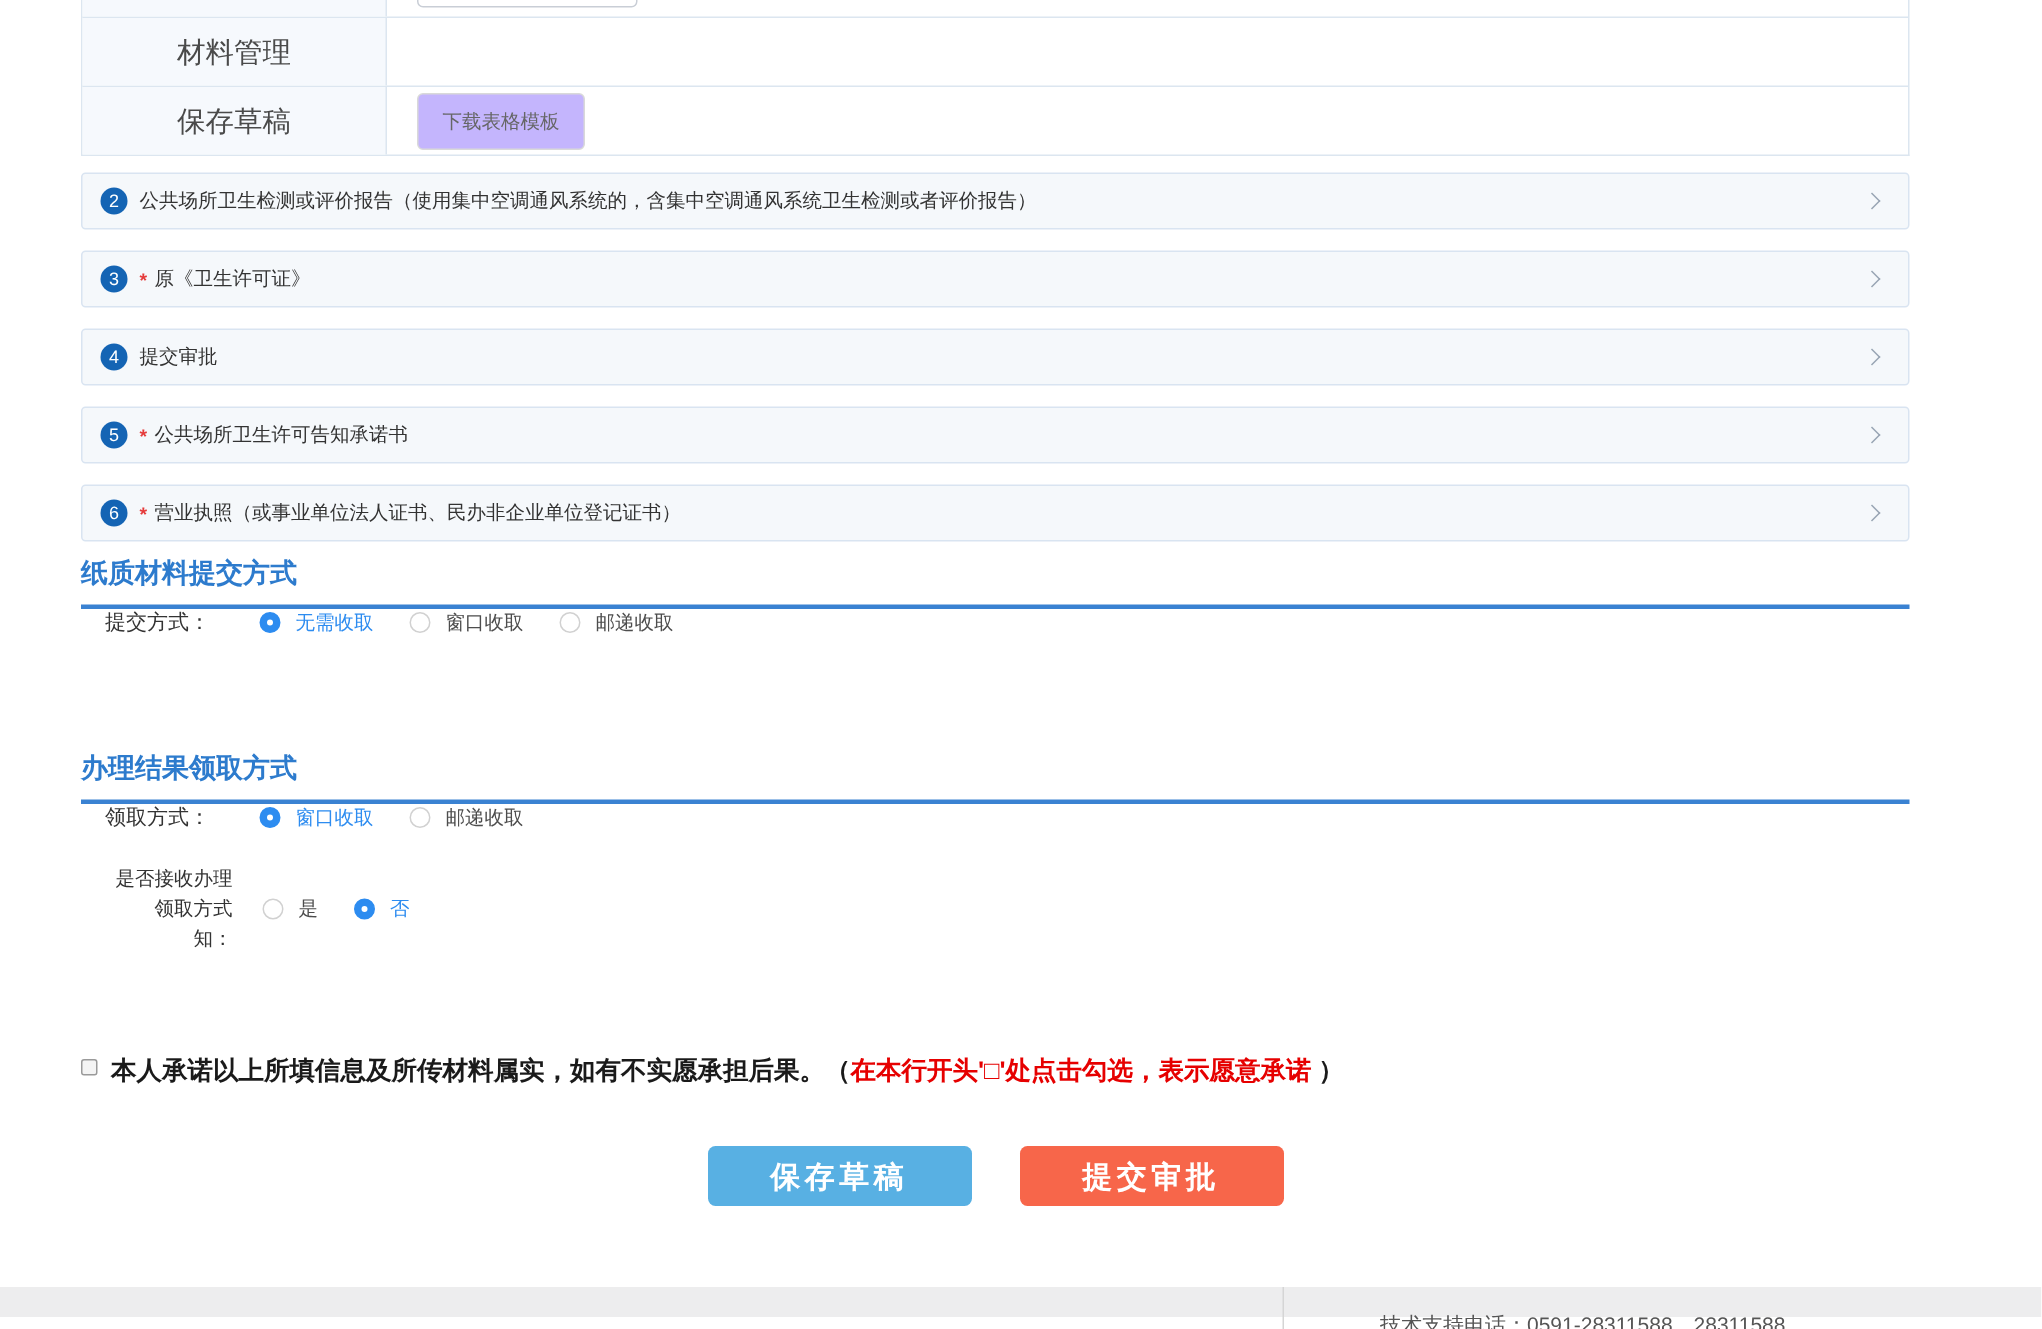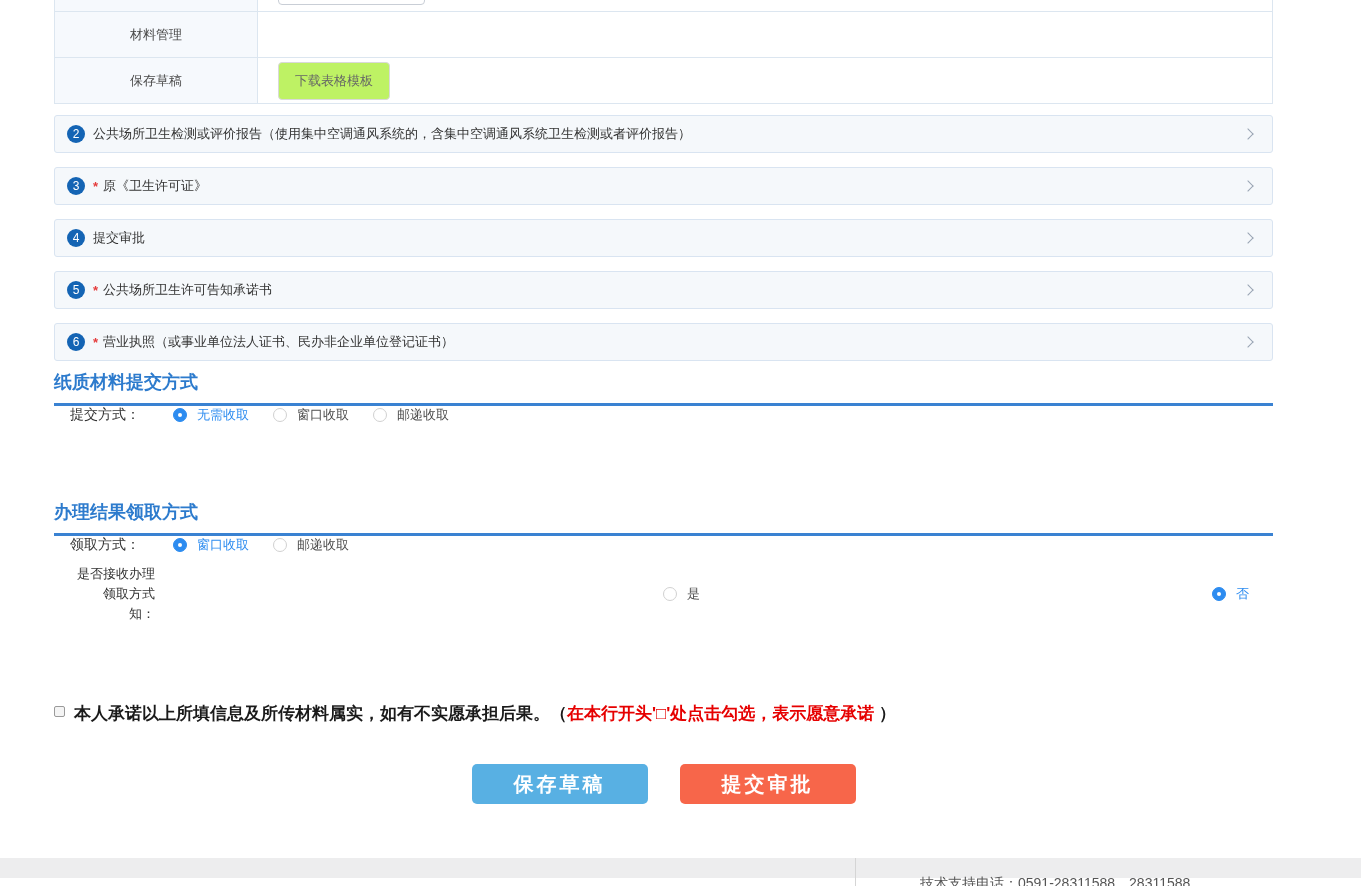--- a/index.html
+++ b/index.html
@@ -6,24 +6,24 @@
   html,body { width:1361px; height:886px; }
   body { font-family:"Liberation Sans","DejaVu Sans",sans-serif; background:#ffffff; }
   .page { position:relative; width:1361px; height:886px; background:#fff; overflow:hidden; }
 
   
   .info-table { position:absolute; left:54px; top:-35px; width:1219px;
     border-left:1px solid #dce6f0; border-right:1px solid #dce6f0; border-bottom:1px solid #dce6f0; }
   .info-row { display:flex; height:46px; border-top:1px solid #dce6f0; }
   .info-row.first { border-top:none; }
   .info-label { width:203px; background:#f6f9fd; border-right:1px solid #dce6f0;
-    display:flex; align-items:center; justify-content:center; font-size:13px; color:#4a4a4a; }
+    display:flex; align-items:center; justify-content:center; font-size:19px; color:#4a4a4a; }
   .info-content { flex:1; display:flex; align-items:center; padding-left:20px; }
   .sliver-input { width:147px; height:34px; background:#fff; border:1px solid #c9ced6; border-radius:4px; }
-  .dl-btn { background:#bef264; border:1px solid #d9d9d9; border-radius:4px; color:#666;
+  .dl-btn { background:#c4b5fd; border:1px solid #d9d9d9; border-radius:4px; color:#666;
     font-size:13px; padding:9px 16px; cursor:pointer; }
 
   
   .acc-list { position:absolute; left:54px; top:115px; width:1219px; }
   .acc-item { position:relative; height:38px; margin-bottom:14px; background:#f5f8fb;
     border:1px solid #d9e4f1; border-radius:3px; display:flex; align-items:center;
     padding:0 40px 0 12px; cursor:pointer; }
   .acc-num { width:18px; height:18px; border-radius:50%; background:#1464b4; color:#fff;
     font-size:12px; display:flex; align-items:center; justify-content:center; margin-right:8px; flex:0 0 18px; }
   .acc-star { color:#e53b3b; font-size:13px; margin-right:5px; font-weight:bold; }
@@ -42,21 +42,21 @@
   .radio-row { display:flex; align-items:center; padding-left:16px; }
   .field-label { font-size:14px; color:#333; margin-right:33px; white-space:nowrap; }
   .opt { display:flex; align-items:center; margin-right:24px; cursor:pointer; }
   .rb { width:14px; height:14px; border-radius:50%; border:1px solid #d1d1d1; background:#fff; position:relative; }
   .rb.on { background:#2d8cf0; border-color:#2d8cf0; }
   .rb.on::after { content:""; position:absolute; left:4px; top:4px; width:4px; height:4px;
     background:#fff; border-radius:50%; }
   .opt-label { font-size:13px; color:#4d4d4d; margin-left:10px; }
   .opt.sel .opt-label { color:#2d8cf0; }
 
-  .sms-row { display:flex; align-items:center; padding-left:16px; margin-top:10px;justify-content:space-between; }
+  .sms-row { display:flex; align-items:center; padding-left:16px; margin-top:22px; }
   .sms-label { width:85px; text-align:right; font-size:13px; color:#333; line-height:20px; margin-right:20px; }
 
   
   .commit { position:absolute; left:54px; top:702px; width:1219px; text-align:left;
     font-size:17px; font-weight:bold; color:#1a1a1a; line-height:24px; }
   .cbx { display:inline-block; width:11px; height:11px; border:1px solid #9a9a9a; background:#f4f4f4;
     border-radius:2px; vertical-align:2px; margin-right:9px; cursor:pointer; }
   .commit .red { color:#e60000; }
 
   

